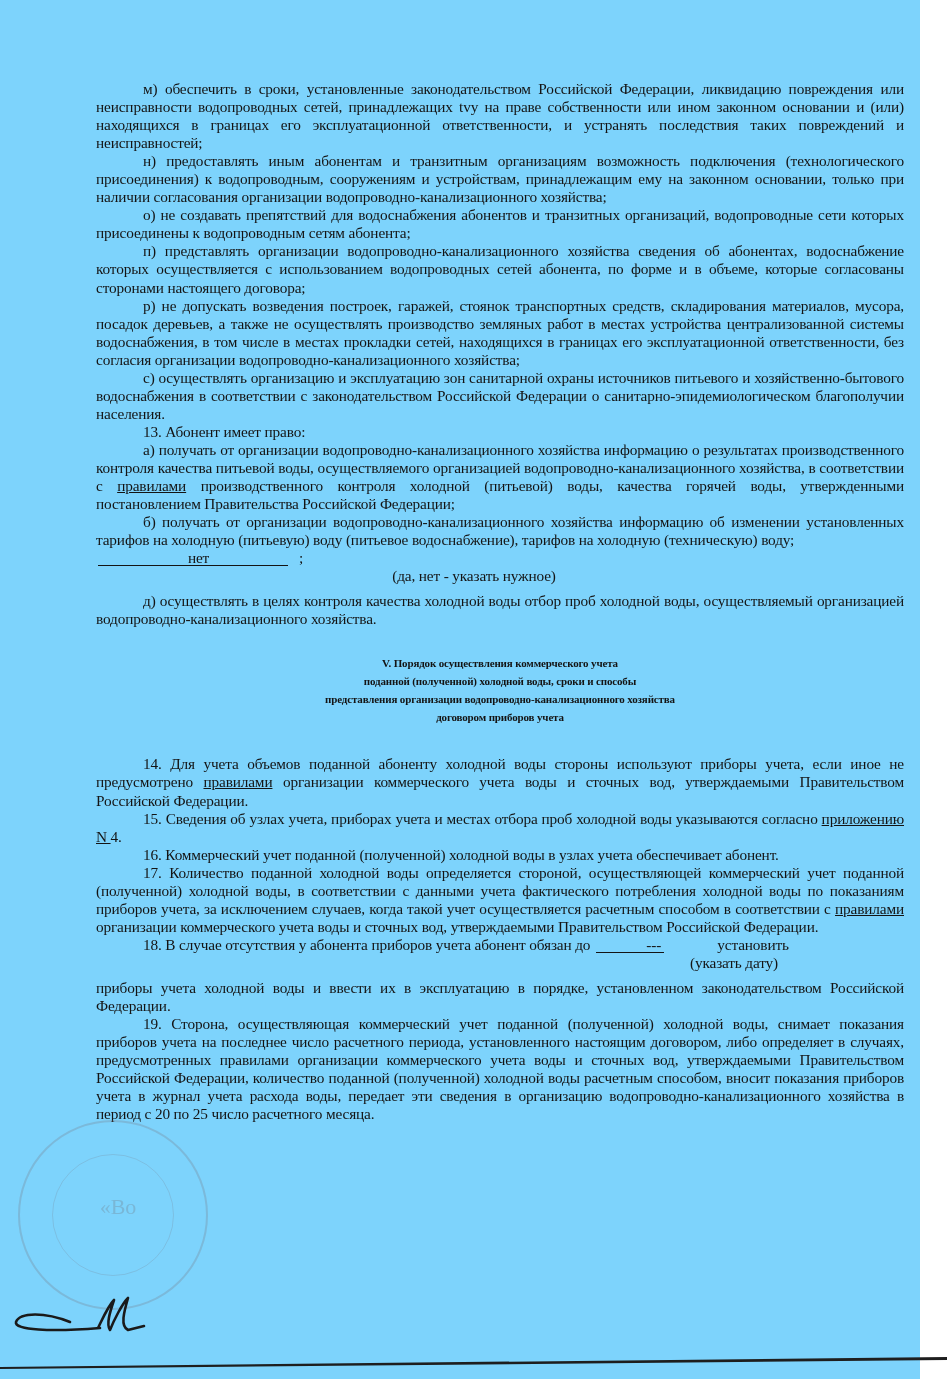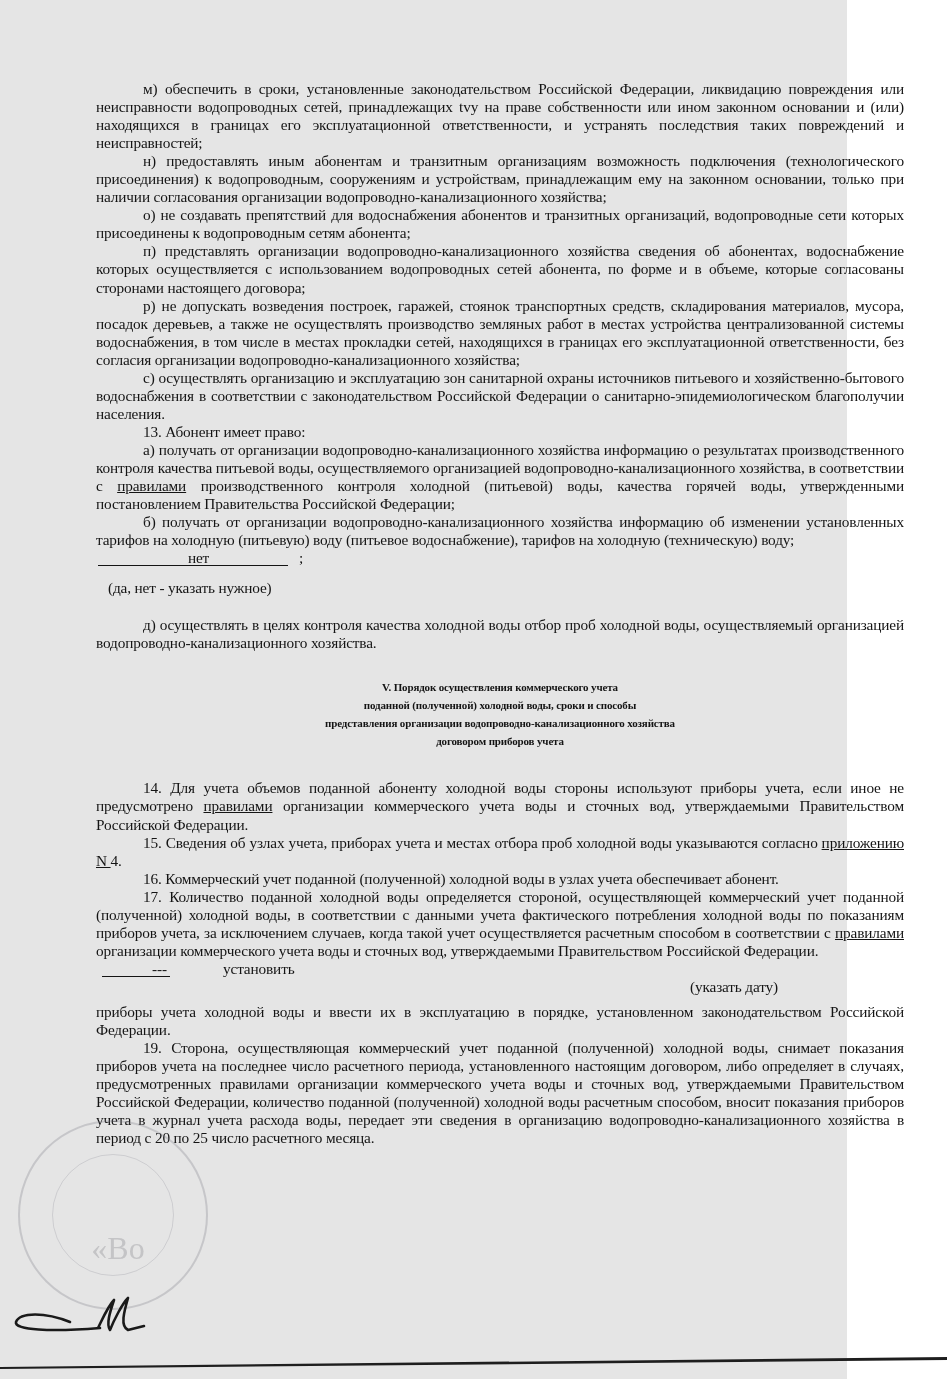--- a/index.html
+++ b/index.html
@@ -1,56 +1,56 @@
 <!DOCTYPE html>
 <html><head>
 <meta charset="utf-8">
 <style>
   html, body { margin: 0; padding: 0; background: #ffffff; }
   body { width: 947px; height: 1379px; position: relative; overflow: hidden; }
   .page {
-    position: absolute; left: 0; top: 0; width: 847px; height: 1379px;
-    background: #e5e5e5;
+    position: absolute; left: 0; top: 0; width: 920px; height: 1379px;
+    background: #7dd3fc;
   }
   .text {
     position: absolute; left: 96px; top: 80px; width: 808px;
     font-family: "Liberation Serif", serif;
     font-size: 15.3px; line-height: 18.05px; color: #141414;
     letter-spacing: -0.15px;
   }
   .p { margin: 0; text-align: justify; text-indent: 47px; }
   .p.noindent { text-indent: 0; }
   .p.indent-small { text-indent: 11px; }
   .u { text-decoration: underline; }
   .fill-row { display: flex; align-items: baseline; white-space: nowrap; }
   .field {
     display: inline-block; border-bottom: 1.4px solid #141414; text-align: center;
     line-height: 15px; margin-left: 2px;
   }
-  .hint { text-align: left; padding-right: 52px; margin: 12px; }
+  .hint { text-align: center; padding-right: 52px; margin: 0; }
   .hint2 { position: relative; left: 594px; margin: 0; width: 200px; }
   .gap-sm { height: 7px; }
   .heading {
     text-align: center; font-weight: bold; margin: 0;
     font-size: 11px; line-height: 18px;
   }
   .gap-heading-top { height: 26px; }
   .gap-heading-bottom { height: 29px; }
   .stamp {
     position: absolute; left: 18px; top: 1120px; width: 190px; height: 190px;
     border-radius: 50%; border: 2px solid rgba(120,120,130,0.28);
     box-sizing: border-box; pointer-events: none;
   }
   .stamp::after {
     content: ""; position: absolute; left: 32px; top: 32px; right: 32px; bottom: 32px;
     border-radius: 50%; border: 1.5px solid rgba(120,120,130,0.22);
   }
   .stamp-text {
     position: absolute; left: 38px; top: 72px; width: 120px; text-align: center;
-    font-family: "Liberation Serif", serif; font-size: 32px; color: rgba(110,110,120,0.28); margin-top: 36px;
+    font-family: "Liberation Serif", serif; font-size: 22px; color: rgba(110,110,120,0.28);
   }
   .signature { position: absolute; left: 10px; top: 1290px; width: 140px; height: 50px; }
   .bottom-rule { position: absolute; left: 0; top: 1355px; width: 947px; height: 14px; }
 </style>
 </head>
 <body>
 
 <div class="page">
 
   <div class="text">
@@ -84,20 +84,21 @@
 
     <p class="p"><span>14. Для учета объемов поданной абоненту холодной воды стороны используют приборы учета, если иное не предусмотрено </span><span class="u">правилами</span><span> организации коммерческого учета воды и сточных вод, утверждаемыми Правительством Российской Федерации.</span></p>
 
     <p class="p"><span>15. Сведения об узлах учета, приборах учета и местах отбора проб холодной воды указываются согласно </span><span class="u">приложению N </span><span>4.</span></p>
 
     <p class="p">16. Коммерческий учет поданной (полученной) холодной воды в узлах учета обеспечивает  абонент.</p>
 
     <p class="p"><span>17. Количество поданной холодной воды определяется стороной, осуществляющей коммерческий учет поданной (полученной) холодной воды, в соответствии с данными учета фактического потребления холодной воды по показаниям приборов учета, за исключением случаев, когда такой учет осуществляется расчетным способом в соответствии с </span><span class="u">правилами</span><span> организации коммерческого учета воды и сточных вод, утверждаемыми Правительством Российской Федерации.</span></p>
 
     <div class="p fill-row">
+      <span>18.  В  случае  отсутствия  у  абонента  приборов учета абонент обязан до</span>
       <span class="field" style="width:68px; margin-left:6px;">---</span>
       <span style="margin-left:6px;">установить</span>
     </div>
     <p class="hint2">(указать дату)</p>
     <div class="gap-sm"></div>
     <p class="p noindent">приборы   учета    холодной    воды   и ввести их в эксплуатацию в порядке, установленном законодательством Российской Федерации.</p>
 
     <p class="p">19.  Сторона,  осуществляющая  коммерческий  учет поданной (полученной) холодной воды, снимает показания приборов учета на последнее  число  расчетного  периода,  установленного настоящим договором, либо  определяет  в случаях, предусмотренных правилами организации коммерческого учета воды и сточных вод, утверждаемыми Правительством Российской Федерации, количество поданной (полученной) холодной воды расчетным способом, вносит показания приборов учета в журнал учета расхода воды, передает эти сведения в организацию водопроводно-канализационного хозяйства в период с 20 по 25 число расчетного месяца.</p>
   </div>
 

